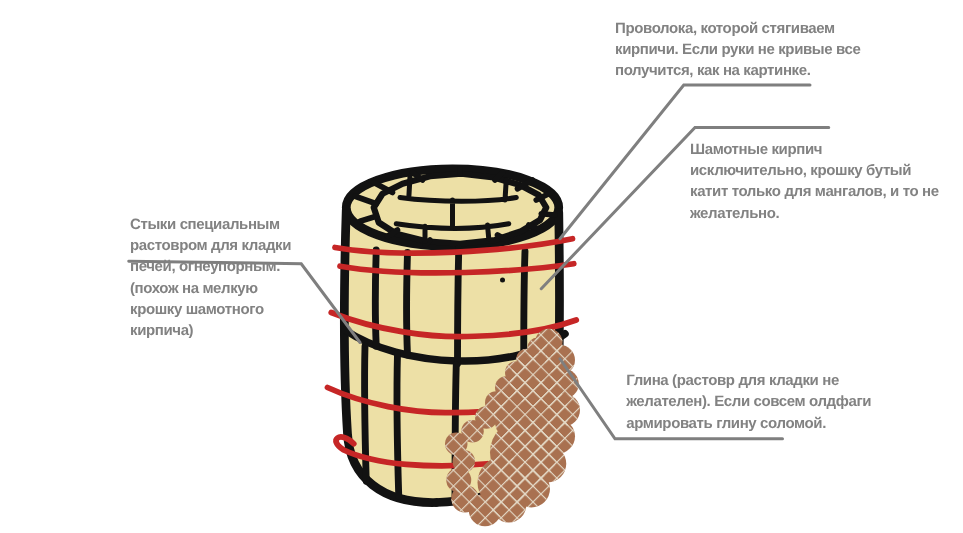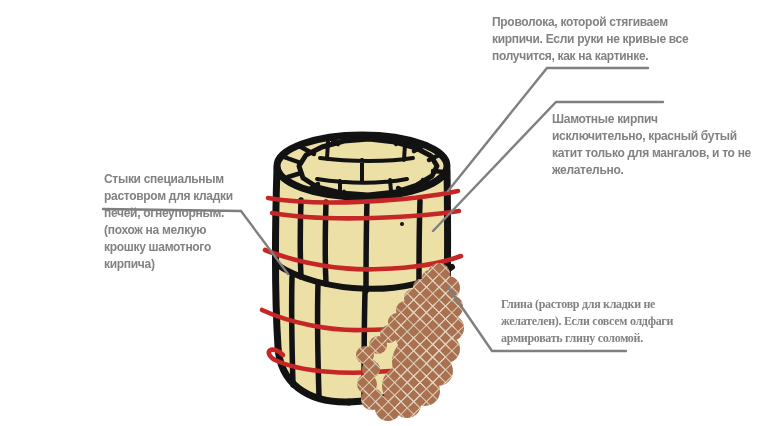--- a/index.html
+++ b/index.html
@@ -17,21 +17,21 @@
     color: #828282;
     font-weight: bold;
     font-size: 12px;
     line-height: 17px;
     letter-spacing: -0.3px;
     white-space: pre;
   }
   #note-wire   { left: 492px; top: 14px;  }
   #note-brick  { left: 552px; top: 111px; }
   #note-mortar { left: 104px; top: 171px; }
-  #note-clay   { left: 501px; top: 296px; font-family: Liberation Serif, serif; }
+  #note-clay   { left: 501px; top: 296px; }
 </style>
 </head>
 <body>
 
 <div class="stage">
 
   <svg width="770" height="426" viewBox="0 0 770 426">
 
     <defs>
       <pattern id="hatch" width="9" height="9" patternUnits="userSpaceOnUse" patternTransform="rotate(45 0 0)">
@@ -102,21 +102,21 @@
       <path d="M 103 209 L 241 211 L 288 274"></path>
       <path d="M 448 287 L 492 351 L 626 351"></path>
     </g>
   </svg>
 
   <div class="note" id="note-wire">Проволока, которой стягиваем
 кирпичи. Если руки не кривые все
 получится, как на картинке.</div>
 
   <div class="note" id="note-brick">Шамотные кирпич
-исключительно, красный бутый
+исключительно, крошку бутый
 катит только для мангалов, и то не
 желательно.</div>
 
   <div class="note" id="note-mortar">Стыки специальным
 растовром для кладки
 печей, огнеупорным.
 (похож на мелкую
 крошку шамотного
 кирпича)</div>
 

